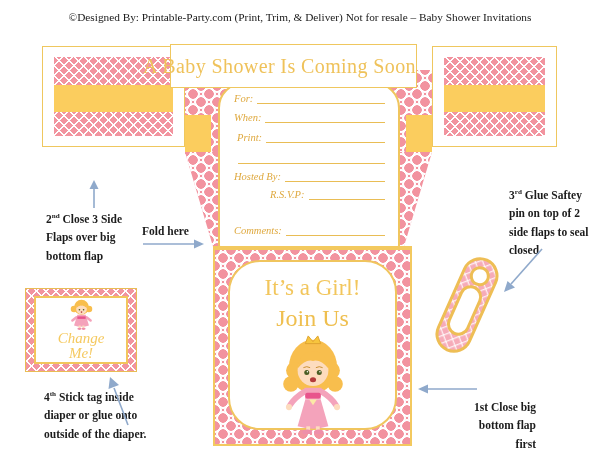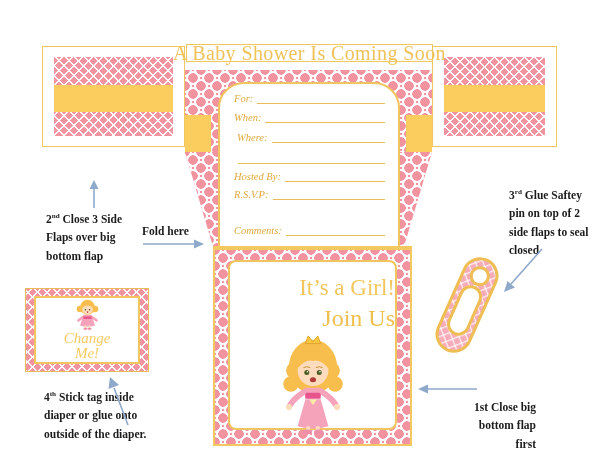--- a/index.html
+++ b/index.html
@@ -25,68 +25,69 @@
 
   
   .header-text{left:0;right:0;top:11px;text-align:center;font-size:11.3px;color:#181818;}
 
   
   .flap{background:#fff;border:1.5px solid #EFC75E;box-sizing:border-box;}
   .flap-inner{position:absolute;left:11px;right:11px;top:10px;bottom:10px;}
   .flap-stripe{position:absolute;left:0;right:0;top:36%;height:27px;background:#FBCD5E;}
 
   
-  .banner{left:186px;top:44px;width:247px;height:18px;background:#fff;border:1.5px solid #EFC75E;
-          box-sizing:border-box;display:flex;align-items:center;justify-content:center;z-index:5;}
+  .banner{left:170px;top:44px;width:247px;height:44px;background:#fff;border:1.5px solid #EFC75E;
+          box-sizing:border-box;display:flex;align-items:center;justify-content:flex-end;z-index:5;}
   .banner span{font-size:20px;color:#EFC25A;letter-spacing:.4px;white-space:nowrap;}
 
   
   .body-rect{left:185px;top:70px;width:247px;height:84px;}
   .body-taper{left:185px;top:152px;width:247px;height:96px;
               clip-path:polygon(0 0,100% 0,88.5% 100%,11.5% 100%);}
   .waistband{top:115px;width:26px;height:37px;background:#FBCD5E;z-index:3;}
 
   
   .form-panel{left:218px;top:82px;width:182px;height:189px;background:#fff;border:2px solid #F0C55E;
               border-radius:26px;box-sizing:border-box;z-index:4;}
   .field-row{position:absolute;left:14px;right:13px;height:14px;display:flex;align-items:flex-end;}
   .field-label{font-style:italic;font-size:10.5px;color:#DFA93F;padding-right:4px;white-space:nowrap;line-height:1;}
   .field-line{flex:1;border-bottom:1px solid #E9BD55;height:100%;}
 
   .fold-line{left:213px;top:246px;width:199px;height:0;border-top:2px solid #F3C95F;z-index:4;}
 
   
   .bottom-flap{left:213px;top:248px;width:199px;height:198px;border:2px solid #F3C95F;box-sizing:border-box;z-index:4;}
   .bottom-panel{position:absolute;left:13px;right:13px;top:10px;bottom:14px;background:#fff;
-                border:2px solid #F0C55E;border-radius:8px;text-align:right;}
+                border:2px solid #F0C55E;border-radius:32px;text-align:center;}
   .its-a-girl{margin-top:13px;font-size:23px;color:#F2C65C;line-height:1.1;}
   .join-us{margin-top:5px;font-size:24px;color:#EFBF4F;line-height:1.1;}
 
   
-  .tag{left:25px;top:288px;width:124px;height:84px;border:1px solid #E9BD55;box-sizing:border-box;}
+  .tag{left:25px;top:288px;width:112px;height:84px;border:1px solid #E9BD55;box-sizing:border-box;}
   .tag-inner{position:absolute;left:8px;right:8px;top:7px;bottom:7px;background:#fff;border:2px solid #F2C65C;
              display:flex;flex-direction:column;align-items:center;}
   .tag-word{font-style:italic;font-size:15px;color:#F5C95F;line-height:1.05;white-space:nowrap;}
 
   
   .instr{font-weight:bold;font-size:11.5px;color:#1C1C1C;line-height:1.6;}
   .instr sup{font-size:.62em;}
   .step2{left:46px;top:210px;}
   .foldhere{left:142px;top:222px;}
   .step3{left:509px;top:186px;width:90px;}
   .step4{left:44px;top:388px;}
   .step1{left:474px;top:398px;text-align:right;}
 
   svg{display:block;}
 </style>
 </head>
 <body>
 
 <div class="sheet">
 
+  <div class="abs header-text">©Designed By: Printable-Party.com   (Print, Trim, &amp; Deliver) Not for resale – Baby Shower Invitations</div>
 
   <div class="abs flap" style="left:42px;top:46px;width:143px;height:101px;">
     <div class="flap-inner lattice">
       <div class="flap-stripe"></div>
     </div>
   </div>
 
   <div class="abs flap" style="left:432px;top:46px;width:125px;height:101px;">
     <div class="flap-inner lattice">
       <div class="flap-stripe"></div>
@@ -105,32 +106,32 @@
   <div class="abs form-panel">
     <div class="field-row" style="top:6px;">
       <span class="field-label">For:</span>
       <span class="field-line"></span>
     </div>
     <div class="field-row" style="top:25px;">
       <span class="field-label">When:</span>
       <span class="field-line"></span>
     </div>
     <div class="field-row" style="top:45px;">
-      <span class="field-label" style="padding-left:3px;">Where:</span>
+      <span class="field-label" style="padding-left:3px;">Print:</span>
       <span class="field-line"></span>
     </div>
     <div class="field-row" style="top:66px;">
       <span class="field-label"></span>
       <span class="field-line"></span>
     </div>
     <div class="field-row" style="top:84px;">
       <span class="field-label">Hosted By:</span>
       <span class="field-line"></span>
     </div>
-    <div class="field-row" style="top:102px;">
+    <div class="field-row" style="top:102px;margin-left:36px;">
       <span class="field-label">R.S.V.P:</span>
       <span class="field-line"></span>
     </div>
     <div class="field-row" style="top:138px;">
       <span class="field-label">Comments:</span>
       <span class="field-line"></span>
     </div>
   </div>
 
   <div class="abs fold-line"></div>

